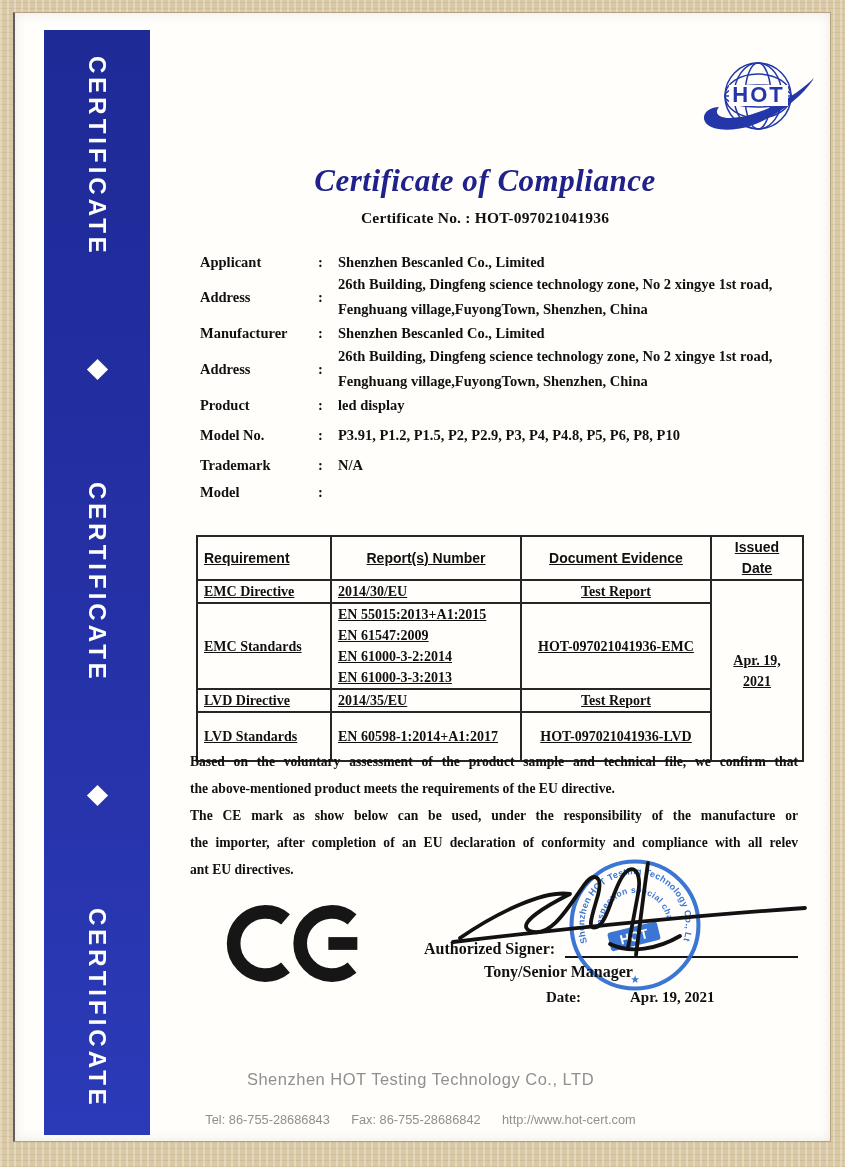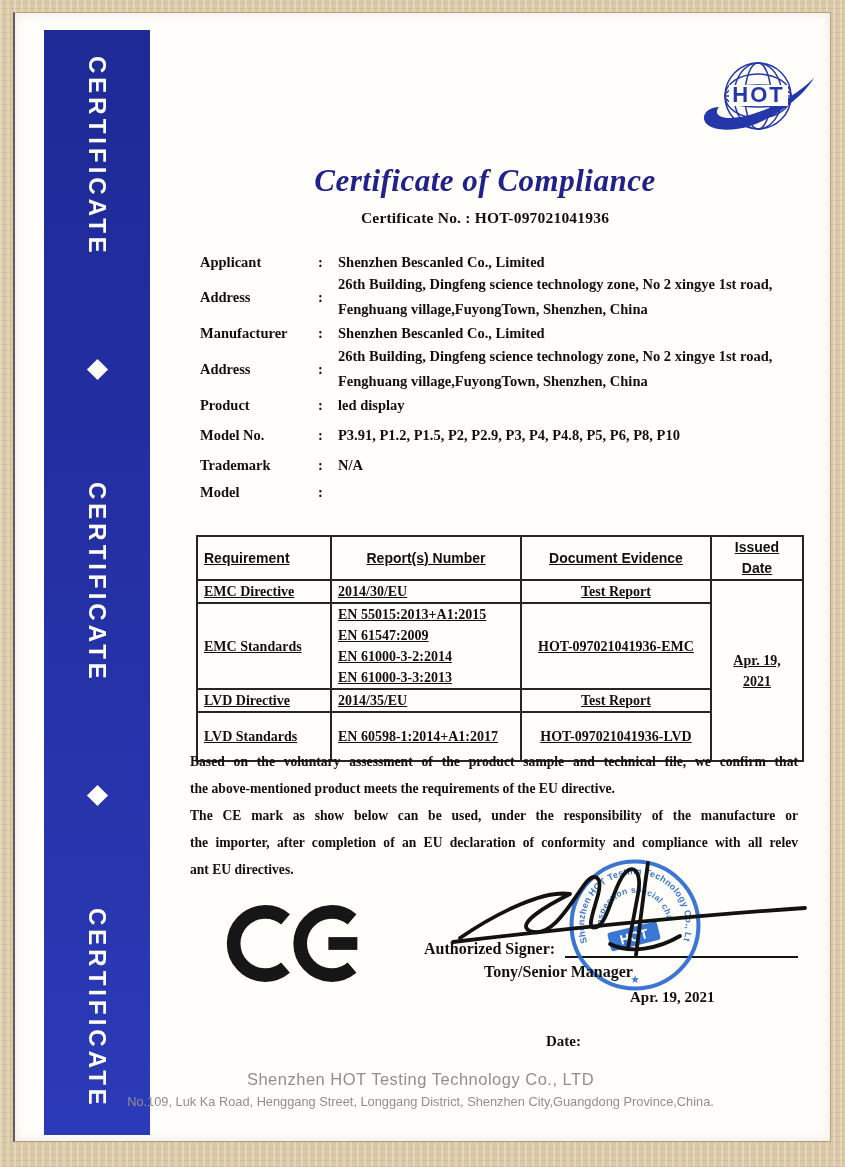--- a/index.html
+++ b/index.html
@@ -64,21 +64,21 @@
   .statement{position:absolute;left:190px;top:748px;width:608px;font-size:13.6px;font-weight:700;}
   .statement div{line-height:27px;}
   .jl{text-align:justify;text-align-last:justify;}
   
   .ce{position:absolute;left:226px;top:904px;}
   .auth-label{position:absolute;left:424px;top:940px;font-size:16px;font-weight:700;}
   .sig-line{position:absolute;left:565px;top:956px;width:233px;border-top:2px solid #141414;}
   .stamp{position:absolute;left:567px;top:857px;width:136px;height:136px;opacity:.93;}
   .signature-svg{position:absolute;left:450px;top:858px;width:358px;height:102px;}
   .signer-name{position:absolute;left:484px;top:963px;font-size:16px;font-weight:700;}
-  .date-label{position:absolute;left:546px;top:989px;font-size:15px;font-weight:700;margin-top:44px;}
+  .date-label{position:absolute;left:546px;top:989px;font-size:15px;font-weight:700;}
   .date-value{position:absolute;left:630px;top:989px;font-size:15px;font-weight:700;}
   
   .footer-company{
     position:absolute;left:13px;width:815px;top:1070px;text-align:center;
     font-family:"Liberation Sans",sans-serif;font-size:16.5px;color:#8f8f8f;letter-spacing:.5px;
   }
   .footer-address{
     position:absolute;left:13px;width:815px;top:1094px;text-align:center;
     font-family:"Liberation Sans",sans-serif;font-size:12.8px;color:#8f8f8f;
   }
@@ -252,14 +252,14 @@
   <svg class="signature-svg" viewBox="0 0 358 102">
     <g stroke="#121212" stroke-width="3.8" fill="none" stroke-linecap="round" stroke-linejoin="round">
       <path d="M 10 80 C 48 54 94 32 120 36 C 100 46 64 66 80 73 C 100 81 118 50 134 27 C 144 13 153 18 148 37 C 142 58 136 73 147 69 C 159 63 163 28 175 15 C 184 5 192 15 188 36 C 184 58 180 78 178 90"></path>
       <path d="M 198 5 C 194 32 190 66 186 97"></path>
       <path d="M 160 86 C 180 96 208 91 230 78"></path>
       <path d="M 3 84 C 105 72 235 58 355 50"></path>
     </g>
   </svg>
 
   <div class="footer-company">Shenzhen HOT Testing Technology Co., LTD</div>
-  <div class="footer-address">No.109, Luk Ka Road, Henggang Street, Longgang District, Shenzhen City,Guangdong Province,China.</div>
+  <div class="footer-contacts">Tel: 86-755-28686843      Fax: 86-755-28686842      http://www.hot-cert.com</div>
 </div>
 
 </body></html>

